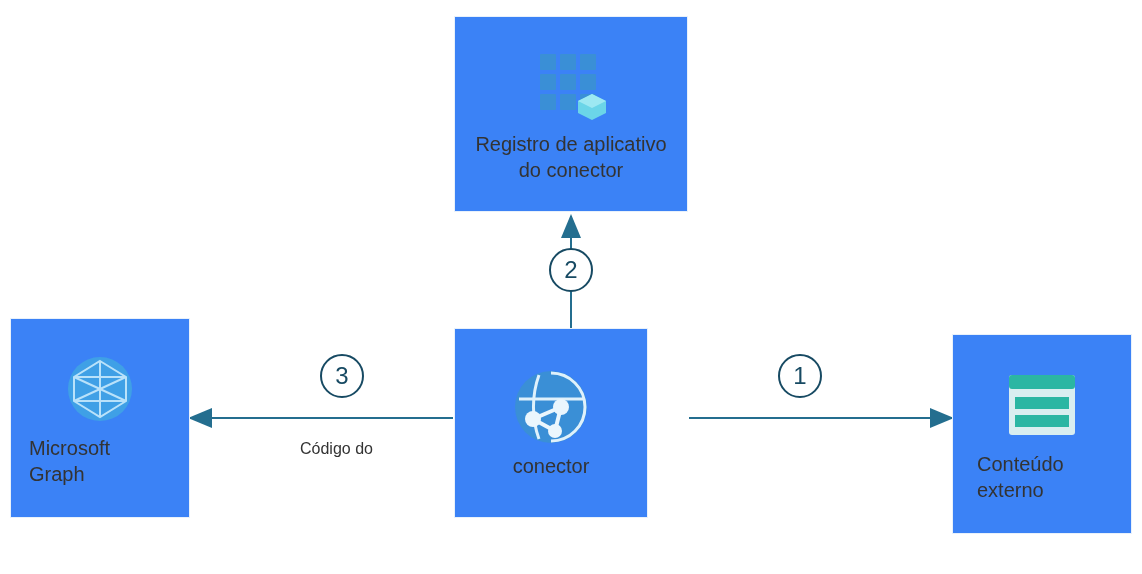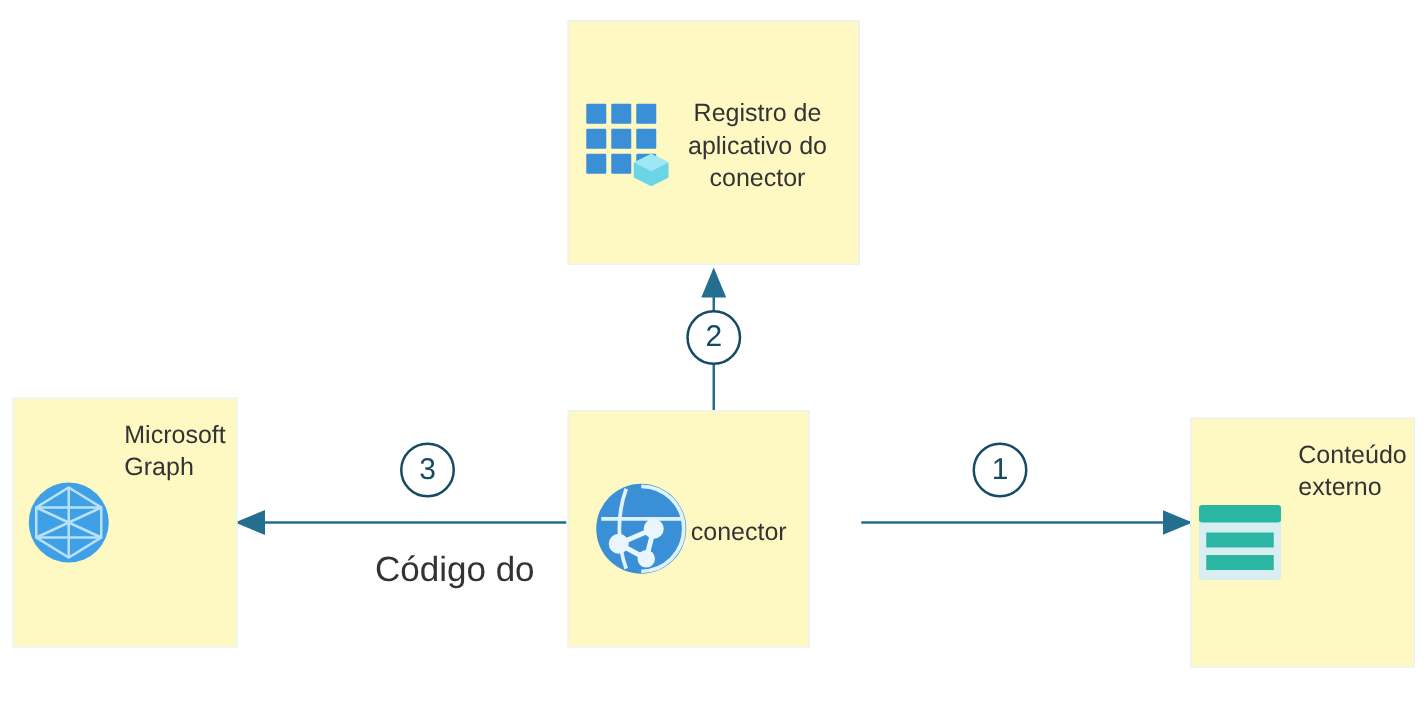--- a/index.html
+++ b/index.html
@@ -7,24 +7,24 @@
     margin: 0;
     width: 1142px;
     height: 574px;
     position: relative;
     font-family: "Segoe UI", Arial, sans-serif;
     background: #fff;
     color: #323232;
   }
   .node {
     position: absolute;
-    background: #fef9c3;
+    background: #3b82f6;
     border: 1px solid #e8f1fb;
     display: flex;
-    flex-direction: row;
+    flex-direction: column;
     align-items: center;
     justify-content: center;
     text-align: center;
     padding: 10px;
   }
   .node .label {
     font-size: 20px;
     line-height: 1.3;
     color: #333;
     margin-top: 6px;
@@ -44,21 +44,21 @@
     border-radius: 50%;
     display: flex;
     align-items: center;
     justify-content: center;
     font-size: 24px;
     color: #174a63;
     background: #fff;
   }
   .arrow-label {
     position: absolute;
-    font-size: 28px;
+    font-size: 16px;
     color: #333;
     text-align: right;
   }
   svg.connectors {
     position: absolute;
     top: 0; left: 0;
     width: 1142px;
     height: 574px;
     pointer-events: none;
   }

